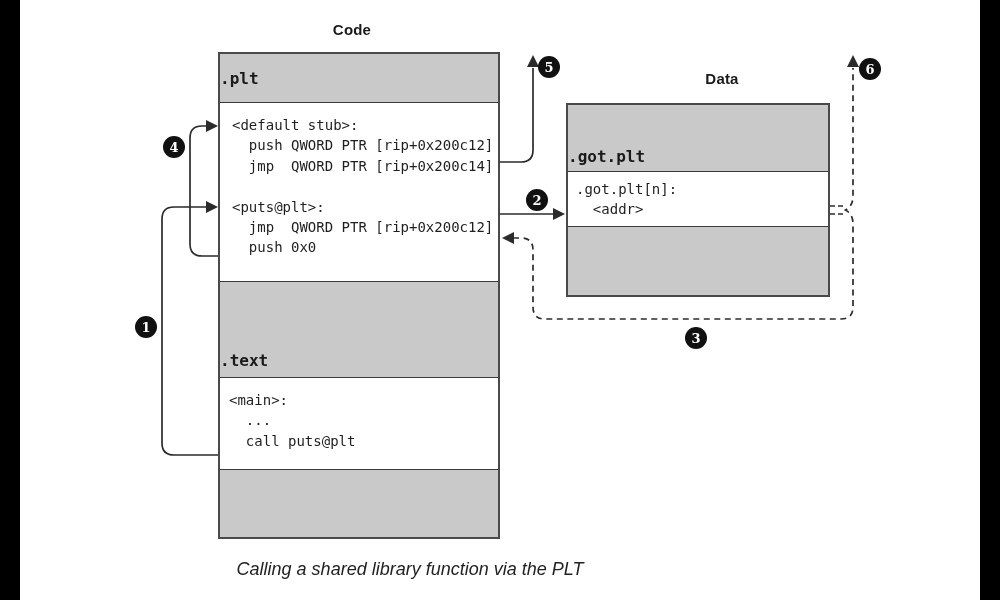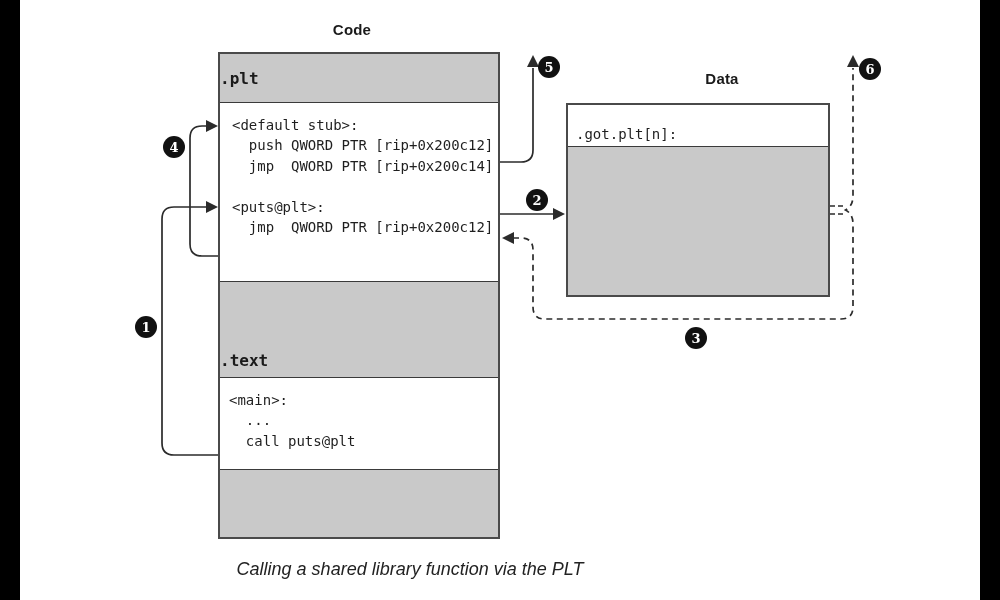--- a/index.html
+++ b/index.html
@@ -55,21 +55,21 @@
     white-space: pre;
   }
 
   #plt-header   { height: 48px; }
   #plt-code     { height: 179px; padding-top: 12px; padding-left: 12px; }
   #mid-gray     { height: 96px; padding-bottom: 7px; }
   #main-code    { height: 92px;  padding-top: 12px; }
   #bottom-gray  { flex: 1; }
 
   #got-header { height: 66px; padding-bottom: 5px; }
-  #got-code   { height: 41px; padding-top: 19px; }
+  #got-code   { height: 55px; padding-top: 7px; }
   #got-bottom { flex: 1; }
   #got-code .codeline { line-height: 20px; height: 20px; padding-left: 8px; }
 
   #arrow-layer {
     position: absolute; left: 0; top: 0;
     width: 1000px; height: 600px;
     pointer-events: none;
   }
 
   .marker {
@@ -107,33 +107,37 @@
   <div id="plt-header" class="sec gray v-center">
     <span class="sec-header-label">.plt</span>
   </div>
   <div id="plt-code" class="sec white codeblock">
     <div class="codeline">&lt;default stub&gt;:</div>
     <div class="codeline">  push QWORD PTR [rip+0x200c12]</div>
     <div class="codeline">  jmp  QWORD PTR [rip+0x200c14]</div>
     <div class="codeline"></div>
     <div class="codeline">&lt;puts@plt&gt;:</div>
     <div class="codeline">  jmp  QWORD PTR [rip+0x200c12]</div>
+    <div class="codeline">  push 0x0</div>
   </div>
   <div id="mid-gray" class="sec gray v-bottom">
     <span class="sec-header-label">.text</span>
   </div>
   <div id="main-code" class="sec white codeblock">
     <div class="codeline">&lt;main&gt;:</div>
     <div class="codeline">  ...</div>
     <div class="codeline">  call puts@plt</div>
   </div>
   <div id="bottom-gray" class="sec gray"></div>
 </div>
 
 <div id="data-box" class="membox">
+  <div id="got-header" class="sec gray v-bottom">
+    <span class="sec-header-label">.got.plt</span>
+  </div>
   <div id="got-code" class="sec white">
     <div class="codeline">.got.plt[n]:</div>
     <div class="codeline">  &lt;addr&gt;</div>
   </div>
   <div id="got-bottom" class="sec gray"></div>
 </div>
 
 <svg id="arrow-layer" viewBox="0 0 1000 600" xmlns="http://www.w3.org/2000/svg">
   <g fill="none" stroke="#2b2b2b" stroke-width="1.7">
 

